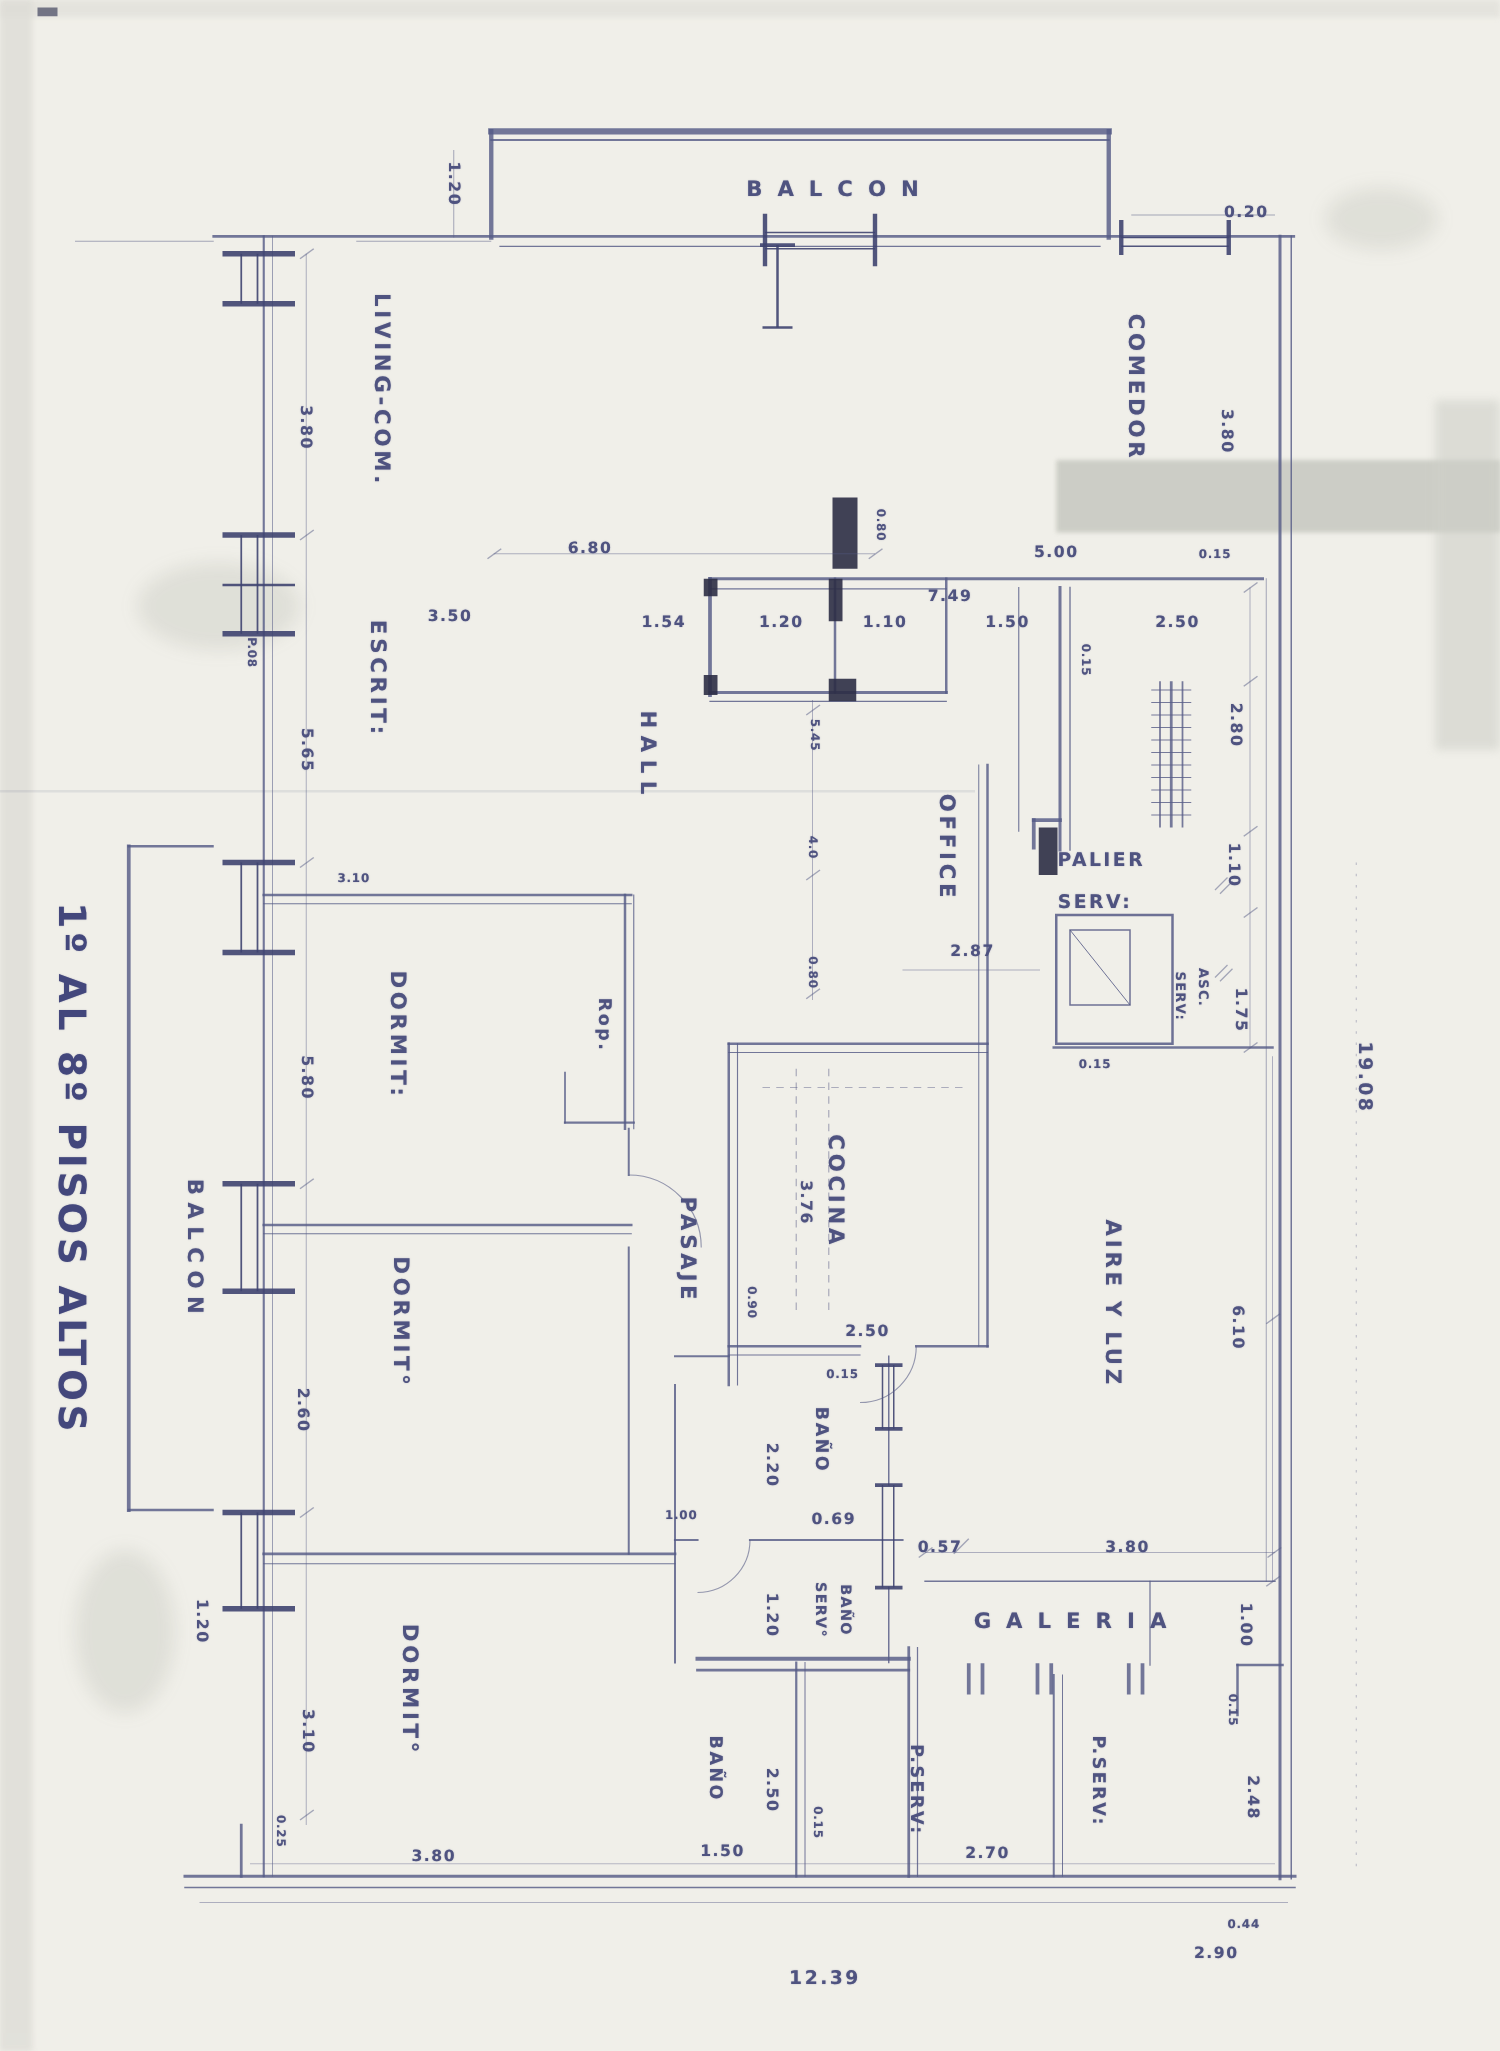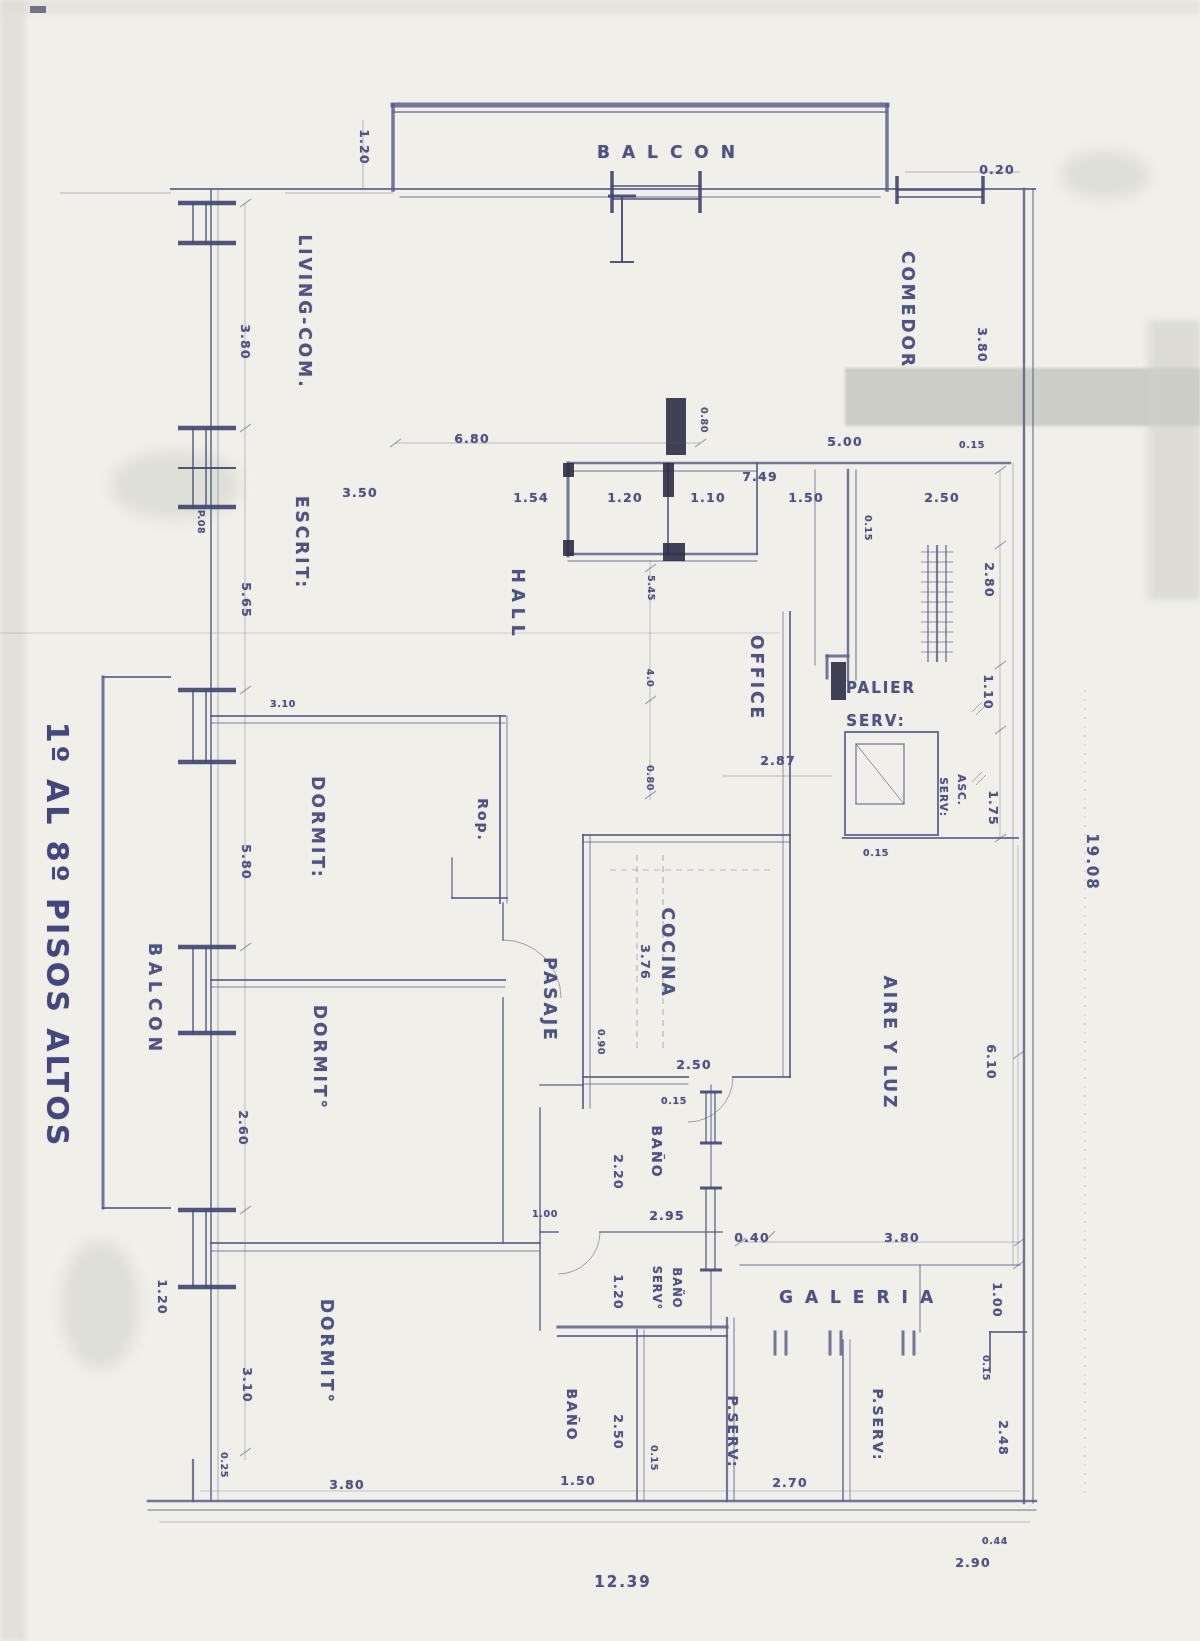--- a/index.html
+++ b/index.html
@@ -325,36 +325,36 @@
   <span class="lb r dim dsm" style="left:650px;top:778px">0.80</span>
   <span class="lb dim" style="left:778px;top:760px">2.87</span>
   <span class="lb r dim dlg" style="left:1092px;top:862px">19.08</span>
   <span class="lb r dim" style="left:991px;top:1062px">6.10</span>
   <span class="lb r dim" style="left:246px;top:862px">5.80</span>
   <span class="lb r dim" style="left:243px;top:1128px">2.60</span>
   <span class="lb r dim dsm" style="left:601px;top:1042px">0.90</span>
   <span class="lb dim" style="left:694px;top:1064px">2.50</span>
   <span class="lb dim dsm" style="left:674px;top:1100px">0.15</span>
   <span class="lb r dim" style="left:618px;top:1172px">2.20</span>
-  <span class="lb dim" style="left:667px;top:1215px">2.95</span>
+  <span class="lb dim" style="left:667px;top:1215px">0.69</span>
   <span class="lb dim dsm" style="left:545px;top:1213px">1.00</span>
   <span class="lb r dim" style="left:618px;top:1292px">1.20</span>
-  <span class="lb dim" style="left:752px;top:1237px">0.40</span>
+  <span class="lb dim" style="left:752px;top:1237px">0.57</span>
   <span class="lb dim" style="left:902px;top:1237px">3.80</span>
   <span class="lb r dim" style="left:997px;top:1300px">1.00</span>
   <span class="lb r dim dsm" style="left:986px;top:1368px">0.15</span>
   <span class="lb r dim" style="left:1003px;top:1438px">2.48</span>
   <span class="lb dim" style="left:973px;top:1562px">2.90</span>
   <span class="lb dim dsm" style="left:995px;top:1540px">0.44</span>
   <span class="lb dim" style="left:790px;top:1482px">2.70</span>
   <span class="lb dim" style="left:578px;top:1480px">1.50</span>
   <span class="lb r dim" style="left:618px;top:1432px">2.50</span>
   <span class="lb r dim dsm" style="left:654px;top:1458px">0.15</span>
   <span class="lb r dim" style="left:247px;top:1385px">3.10</span>
   <span class="lb r dim dsm" style="left:224px;top:1465px">0.25</span>
   <span class="lb dim" style="left:347px;top:1484px">3.80</span>
-  <span class="lb dim dlg" style="left:623px;top:1582px">12.39</span>
+  <span class="lb dim dlg" style="left:660px;top:1582px">12.39</span>
   <span class="lb r dim" style="left:162px;top:1297px">1.20</span>
   <span class="lb r dim dsm" style="left:201px;top:522px">P.08</span>
   <span class="lb dim dsm" style="left:283px;top:703px">3.10</span>
   <span class="lb r dim" style="left:645px;top:962px">3.76</span>
 
 </div>
 
 </body></html>

